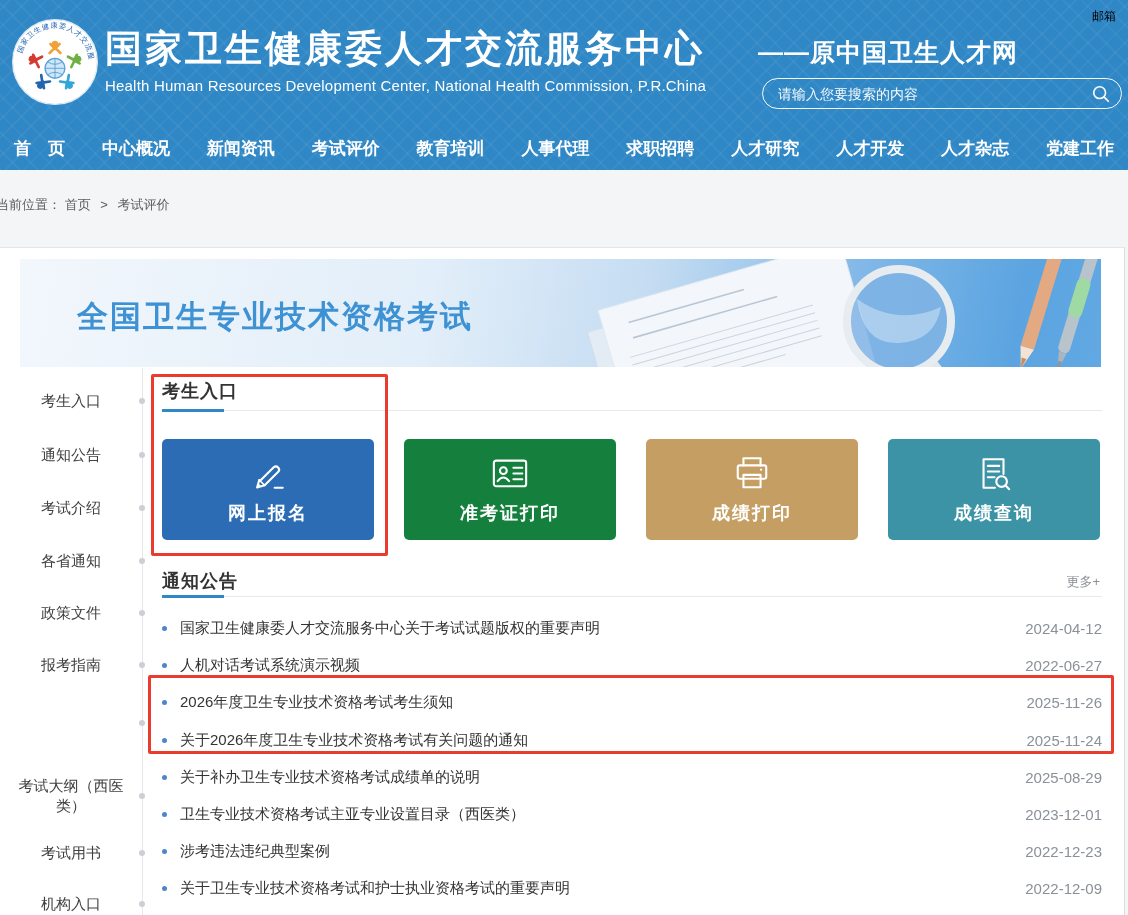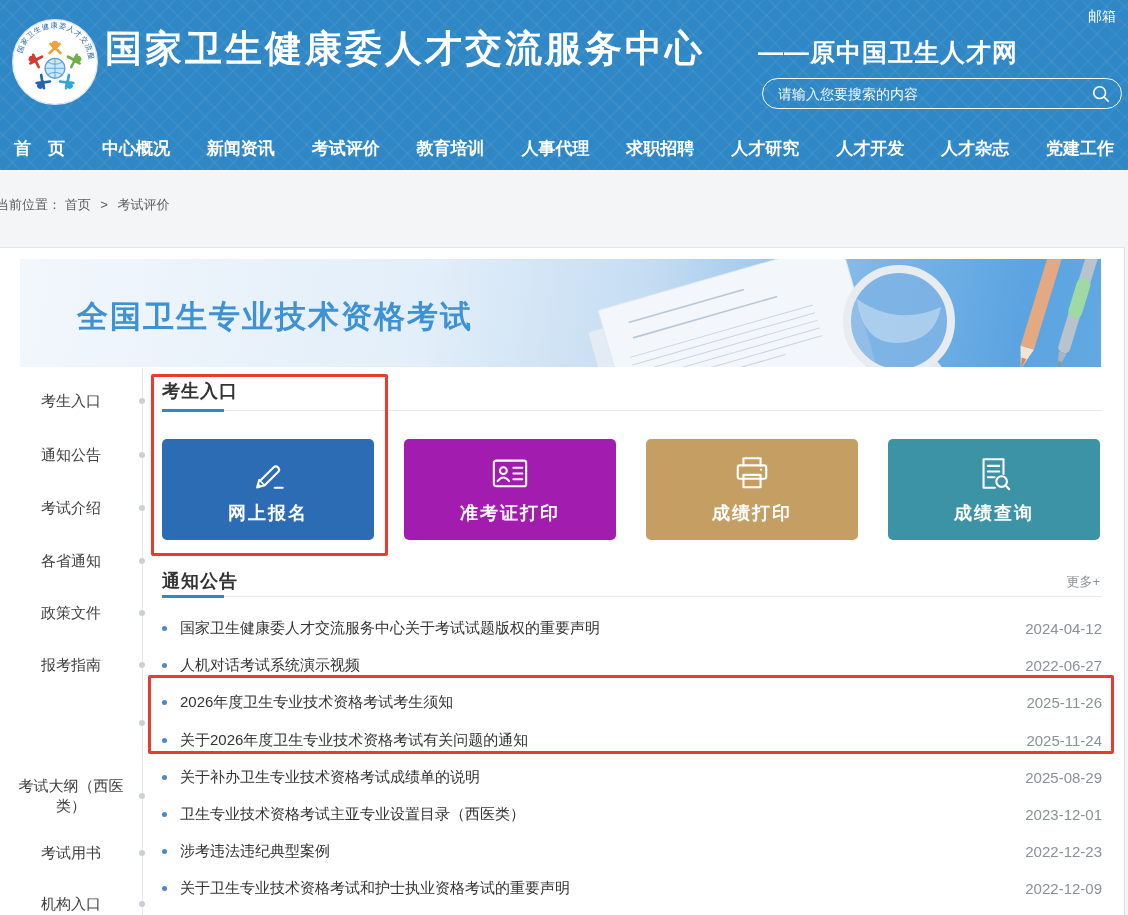--- a/index.html
+++ b/index.html
@@ -7,21 +7,21 @@
   body { font-family:"Liberation Sans","DejaVu Sans",sans-serif; }
   .page { position:relative; width:1128px; height:915px; overflow:hidden; background:#f4f5f6; margin:0 auto; }
 
   
   .header { position:absolute; left:0; top:0; width:1128px; height:170px; background:#2f87c5; }
   .header::before { content:""; position:absolute; inset:0;
     background:
       repeating-linear-gradient(45deg, rgba(255,255,255,.045) 0 2px, transparent 2px 13px),
       repeating-linear-gradient(-45deg, rgba(255,255,255,.045) 0 2px, transparent 2px 13px);
     pointer-events:none; }
-  .mailbox { position:absolute; right:12px; top:8px; color:#ffffff; font-size:14px; text-decoration:none; cursor:pointer; }
+  .mailbox { position:absolute; right:12px; top:8px; color:#000000; font-size:12px; text-decoration:none; cursor:pointer; }
   .logo { position:absolute; left:10px; top:17px; width:90px; height:90px; }
   .title-block { position:absolute; left:105px; top:27px; color:#fff; }
   .site-title { font-size:37px; font-weight:bold; letter-spacing:3px; line-height:1.2; }
   .site-subtitle { font-size:15px; margin-top:6px; letter-spacing:.2px; }
   .former-name { position:absolute; left:758px; top:36px; color:#fff; font-size:25px; font-weight:bold; letter-spacing:1px; }
   .search { position:absolute; left:762px; top:78px; width:360px; height:31px;
     border:1px solid rgba(255,255,255,.95); border-radius:16px; display:flex; align-items:center; padding:0 10px 0 15px; }
   .search input { flex:1; background:transparent; border:none; outline:none; color:#fff; font-size:14px; font-family:Liberation Sans, sans-serif; }
   .search input::placeholder { color:rgba(255,255,255,.95); }
   .search-icon { width:20px; height:20px; color:#fff; cursor:pointer; flex:0 0 auto; }
@@ -115,20 +115,21 @@
           </g>
         <g transform="translate(64,73) rotate(144)">
             <circle cx="0" cy="-4" r="3.5" fill="#33a6d8" stroke="none"></circle>
             <path d="M-6 6 L0 0 L6 6 M-5 -4 L0 1 L5 -4" stroke="#33a6d8"></path>
           </g>
       </g>
     </svg>
 
     <div class="title-block">
       <div class="site-title">国家卫生健康委人才交流服务中心</div>
+      <div class="site-subtitle">Health Human Resources Development Center, National Health Commission, P.R.China</div>
     </div>
 
     <div class="former-name">——原中国卫生人才网</div>
 
     <div class="search">
       <input type="text" placeholder="请输入您要搜索的内容" style="">
       <svg class="search-icon" viewBox="0 0 22 22" fill="none" stroke="currentColor" stroke-width="1.8">
         <circle cx="9.5" cy="9.5" r="6.5"></circle>
           <path d="M14.5 14.5 L19 19" stroke-linecap="round"></path>
       </svg>
@@ -222,21 +223,21 @@
     <div class="entry-row">
       <button class="entry-btn" style="background: rgb(44, 108, 180);">
         <svg class="ico" viewBox="0 0 40 40" fill="none" stroke="currentColor" stroke-width="2.2" stroke-linejoin="round" stroke-linecap="round">
           <path d="M12 28 L26 14 a3.4 3.4 0 0 1 4.8 4.8 L16.5 33 L8.5 35.3 L10.8 27.3 Z"></path>
           <path d="M10.8 27.3 L16.5 33" stroke-width="1.6"></path>
           <path d="M9 35 L13 34 L10 31 Z" fill="currentColor" stroke="none"></path>
           <path d="M27 35.5 h8.5"></path>
         </svg>
         <span class="lbl">网上报名</span>
       </button>
-      <button class="entry-btn" style="background: #a21caf;">
+      <button class="entry-btn" style="background: #15803d;">
         <svg class="ico" viewBox="0 0 40 40" fill="none" stroke="currentColor" stroke-width="2.2" stroke-linejoin="round" stroke-linecap="round">
           <rect x="3" y="7" width="34" height="27" rx="2.5"></rect>
           <circle cx="13" cy="17.5" r="3.6"></circle>
           <path d="M7 28.5 q6 -7.5 12 0"></path>
           <path d="M23.5 14.5 h9.5 M23.5 20.5 h9.5 M23.5 26.5 h9.5" stroke-width="2"></path>
         </svg>
         <span class="lbl">准考证打印</span>
       </button>
       <button class="entry-btn" style="background: rgb(196, 158, 98);">
         <svg class="ico" viewBox="0 0 40 40" fill="none" stroke="currentColor" stroke-width="2.2" stroke-linejoin="round" stroke-linecap="round">

